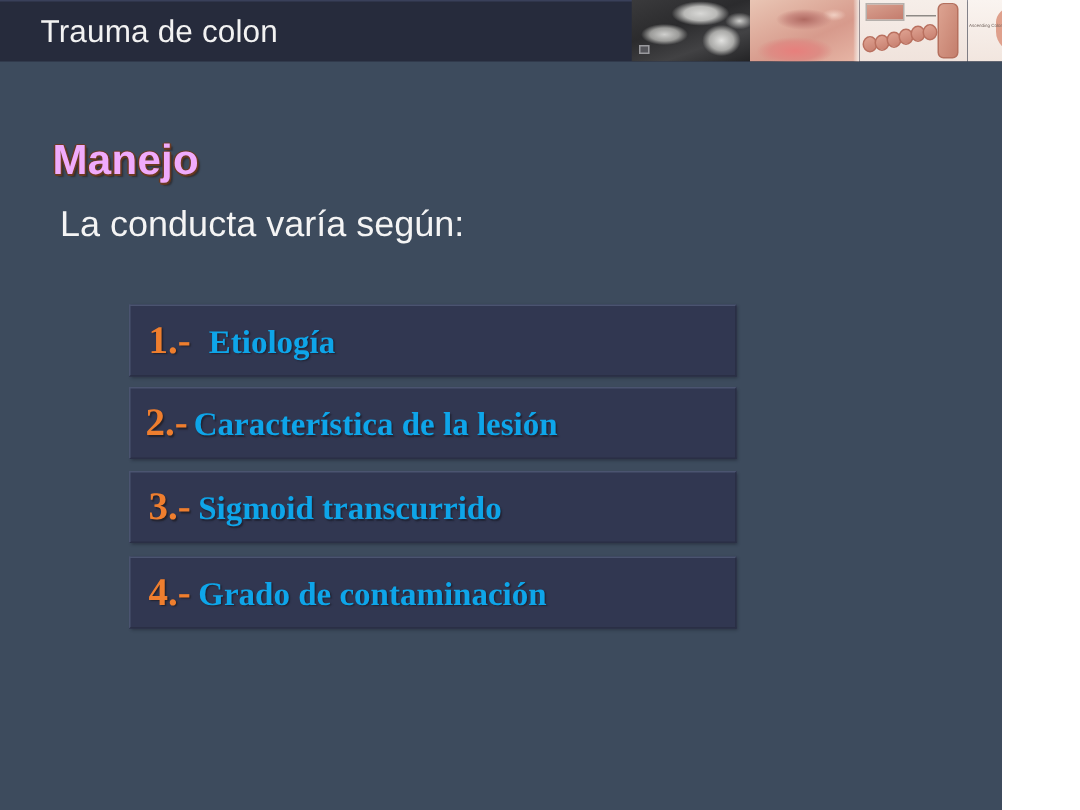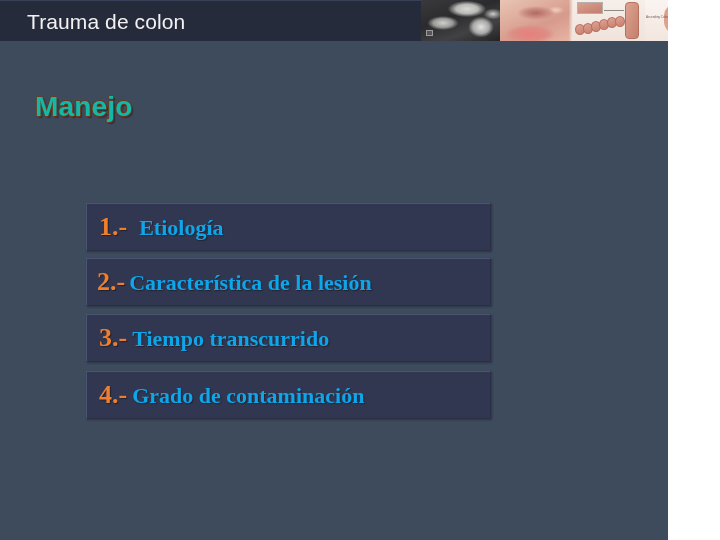--- a/index.html
+++ b/index.html
@@ -168,21 +168,21 @@
   .thumb-diagram .lbl-red { color: #a8433a; }
 
   
   #manejo-title {
     position: absolute;
     left: 35px;
     top: 90px;
     font-size: 28px;
     line-height: 34px;
     font-weight: bold;
-    color: #14b8a6;
+    color: #f0abfc;
     letter-spacing: 0.2px;
     white-space: nowrap;
     text-shadow:
       -1px 0 #6a3a22, 1px 0 #6a3a22, 0 -1px #6a3a22, 0 1px #6a3a22,
       1px 1px #5d3320, 2px 2px 1px rgba(30,18,10,0.45);
     font-family: "Liberation Sans", sans-serif;
   }
   #subtitle {
     position: absolute;
     left: 40px;
@@ -286,39 +286,40 @@
       <div class="lbl lbl-red" style="left:26px; top:1px;">Transverse Colon</div>
       <div class="lbl" style="left:1px; top:15px;">Ascending Colon</div>
       <div class="lbl" style="left:54px; top:22px;">Descending Colon</div>
       <div class="lbl" style="left:44px; top:33px;">Sigmoid Colon</div>
     </div>
 
   </div>
 
   <div id="manejo-title">Manejo</div>
 
+  <div id="subtitle">La conducta varía según:</div>
 
   <div class="item-box" id="box-1">
     <div class="item-inner">
       <span class="item-num">1.-</span>
       <span class="item-text">Etiología</span>
     </div>
   </div>
 
   <div class="item-box" id="box-2">
     <div class="item-inner">
       <span class="item-num">2.-</span>
       <span class="item-text">Característica de la lesión</span>
     </div>
   </div>
 
   <div class="item-box" id="box-3">
     <div class="item-inner">
       <span class="item-num">3.-</span>
-      <span class="item-text">Tiempo transcurrido</span>
+      <span class="item-text">Sigmoid transcurrido</span>
     </div>
   </div>
 
   <div class="item-box" id="box-4">
     <div class="item-inner">
       <span class="item-num">4.-</span>
       <span class="item-text">Grado de contaminación</span>
     </div>
   </div>
 

